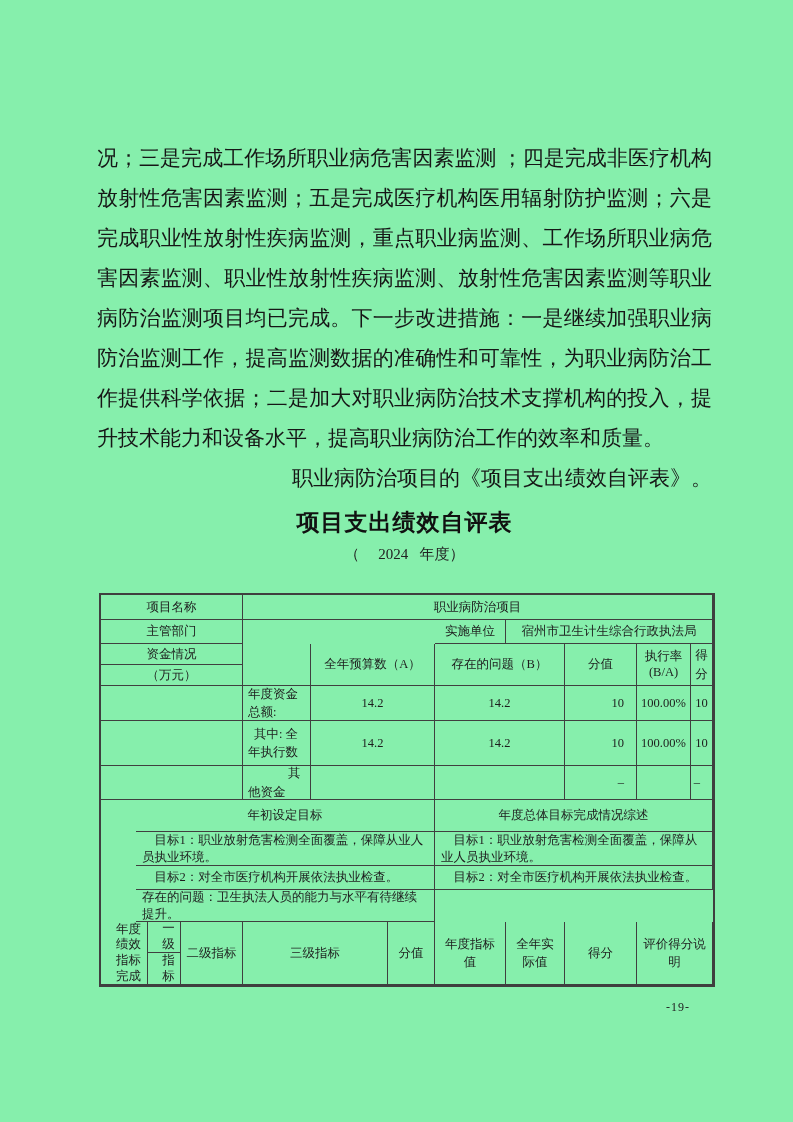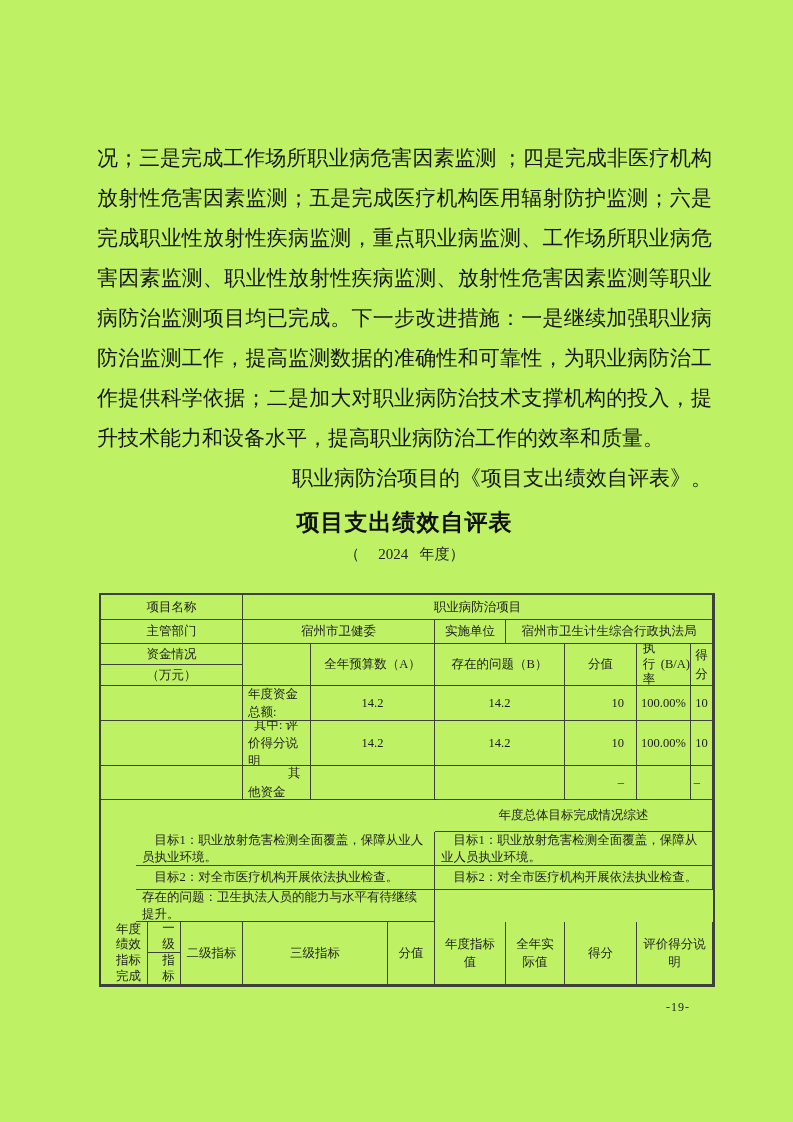--- a/index.html
+++ b/index.html
@@ -1,17 +1,17 @@
 <!DOCTYPE html>
 <html><head>
 <meta charset="utf-8">
 <style>
   html,body{margin:0;padding:0;background:#888;}
   .page{
-    width:793px;height:1122px;background:#bef264;box-sizing:border-box;
+    width:793px;height:1122px;background:#86efac;box-sizing:border-box;
     padding:138px 81px 0 97px;position:relative;
     font-family:"Liberation Serif","DejaVu Serif",serif;color:#1a1a1a;
   }
   .body-text{font-size:21px;line-height:40px;text-align:justify;margin:0;color:#161616;}
   .body-text.indent{text-indent:2em;text-align:right;}
   .table-title{font-size:23px;font-weight:bold;text-align:center;margin:9px 0 0 0;letter-spacing:1px;color:#111;}
   .table-subtitle{font-size:15px;text-align:center;white-space:pre;margin:7px 0 29px 0;color:#222;}
 
   .tbl{
     display:grid;width:612px;margin-left:2px;box-sizing:content-box;
@@ -20,21 +20,21 @@
     border:2px solid #3f3f3f;font-size:12.5px;color:#1d1d1d;
     font-family:"Liberation Serif","DejaVu Serif",serif;
   }
   .cell{
     border-right:1px solid #3f3f3f;border-bottom:1px solid #3f3f3f;
     display:flex;align-items:center;justify-content:center;text-align:center;
     line-height:1.45;overflow:hidden;box-sizing:border-box;min-width:0;min-height:0;
   }
   .cell.left{justify-content:flex-start;text-align:left;padding:0 5px;}
   .cell.numr{justify-content:flex-end;text-align:right;padding-right:12px;}
-  .cell.col{line-height:1.25;}
+  .cell.col{flex-direction:column;line-height:1.25;}
   .cell.lh-tight{line-height:1.25;padding-left:9px;}
   .v2 span{display:block;width:2em;text-align:center;}
   .v1 span{display:block;width:1em;text-align:center;}
   .cell.qz span{display:block;text-indent:6px;}
   .cell.qt span{display:block;text-indent:40px;}
   .goal{justify-content:flex-start;text-align:left;padding:1px 6px;line-height:1.3;}
   .goal span{display:block;width:100%;}
   .goal.gi span{text-indent:1em;}
 
   .page-number{margin-top:13px;text-align:right;padding-right:22px;font-size:12px;color:#222;letter-spacing:1px;}
@@ -55,23 +55,20 @@
     <div class="cell" style="grid-area:1/1/2/5">
         <span>项目名称</span>
       </div>
     <div class="cell" style="grid-area:1/5/2/13">
         <span>职业病防治项目</span>
       </div>
 
     <div class="cell" style="grid-area:2/1/3/5">
         <span>主管部门</span>
       </div>
-    <div class="cell" style="grid-area:2/5/3/8">
-        <span>宿州市卫健委</span>
-      </div>
     <div class="cell" style="grid-area:2/8/3/9">
         <span>实施单位</span>
       </div>
     <div class="cell" style="grid-area:2/9/3/13">
         <span>宿州市卫生计生综合行政执法局</span>
       </div>
 
     <div class="cell" style="grid-area:3/1/4/5">
         <span>资金情况</span>
       </div>
@@ -111,21 +108,21 @@
       </div>
     <div class="cell" style="grid-area:5/11/6/12">
         <span>100.00%</span>
       </div>
     <div class="cell" style="grid-area:5/12/6/13">
         <span>10</span>
       </div>
 
     <div class="cell" style="grid-area:6/1/7/5"></div>
     <div class="cell left qz" style="grid-area:6/5/7/6">
-        <span>其中: 评价得分说明</span>
+        <span>其中: 全年执行数</span>
       </div>
     <div class="cell" style="grid-area:6/6/7/8">
         <span>14.2</span>
       </div>
     <div class="cell" style="grid-area:6/8/7/10">
         <span>14.2</span>
       </div>
     <div class="cell numr" style="grid-area:6/10/7/11">
         <span>10</span>
       </div>
@@ -149,20 +146,23 @@
     <div class="cell numr" style="grid-area:7/10/8/11">
         <span>–</span>
       </div>
     <div class="cell" style="grid-area:7/11/8/12">
         <span></span>
       </div>
     <div class="cell numr" style="grid-area:7/12/8/13">
         <span>–</span>
       </div>
 
+    <div class="cell" style="grid-area:8/2/9/8">
+        <span>年初设定目标</span>
+      </div>
     <div class="cell" style="grid-area:8/8/9/13">
         <span>年度总体目标完成情况综述</span>
       </div>
 
     <div class="cell goal gi" style="grid-area:9/2/10/8">
         <span>目标1：职业放射危害检测全面覆盖，保障从业人员执业环境。</span>
       </div>
     <div class="cell goal gi" style="grid-area:9/8/10/13">
         <span>目标1：职业放射危害检测全面覆盖，保障从业人员执业环境。</span>
       </div>

